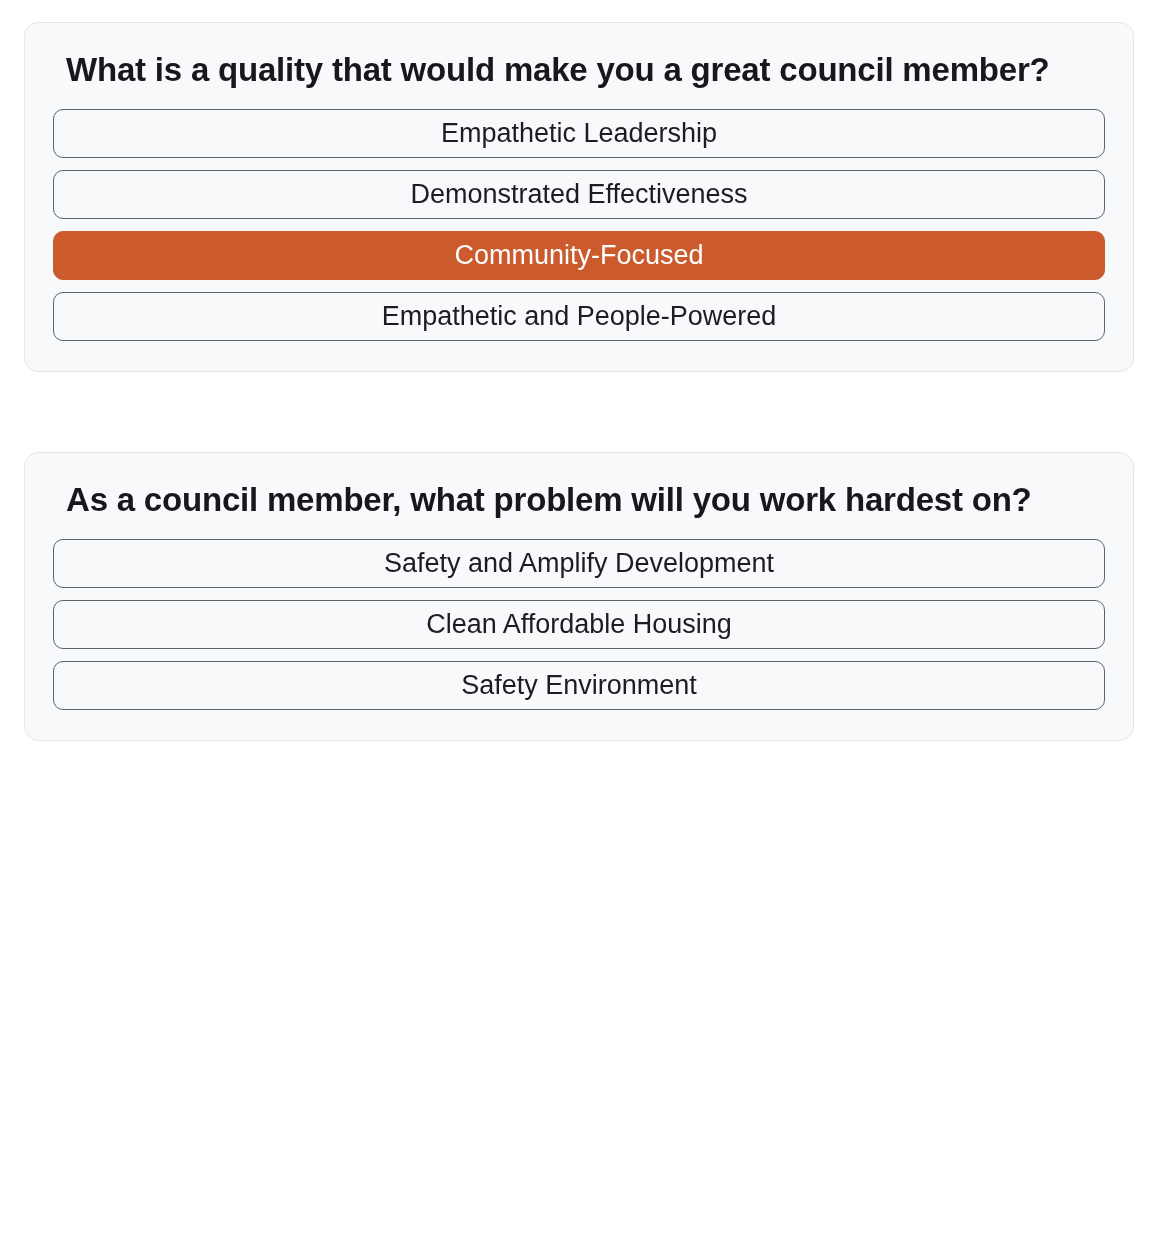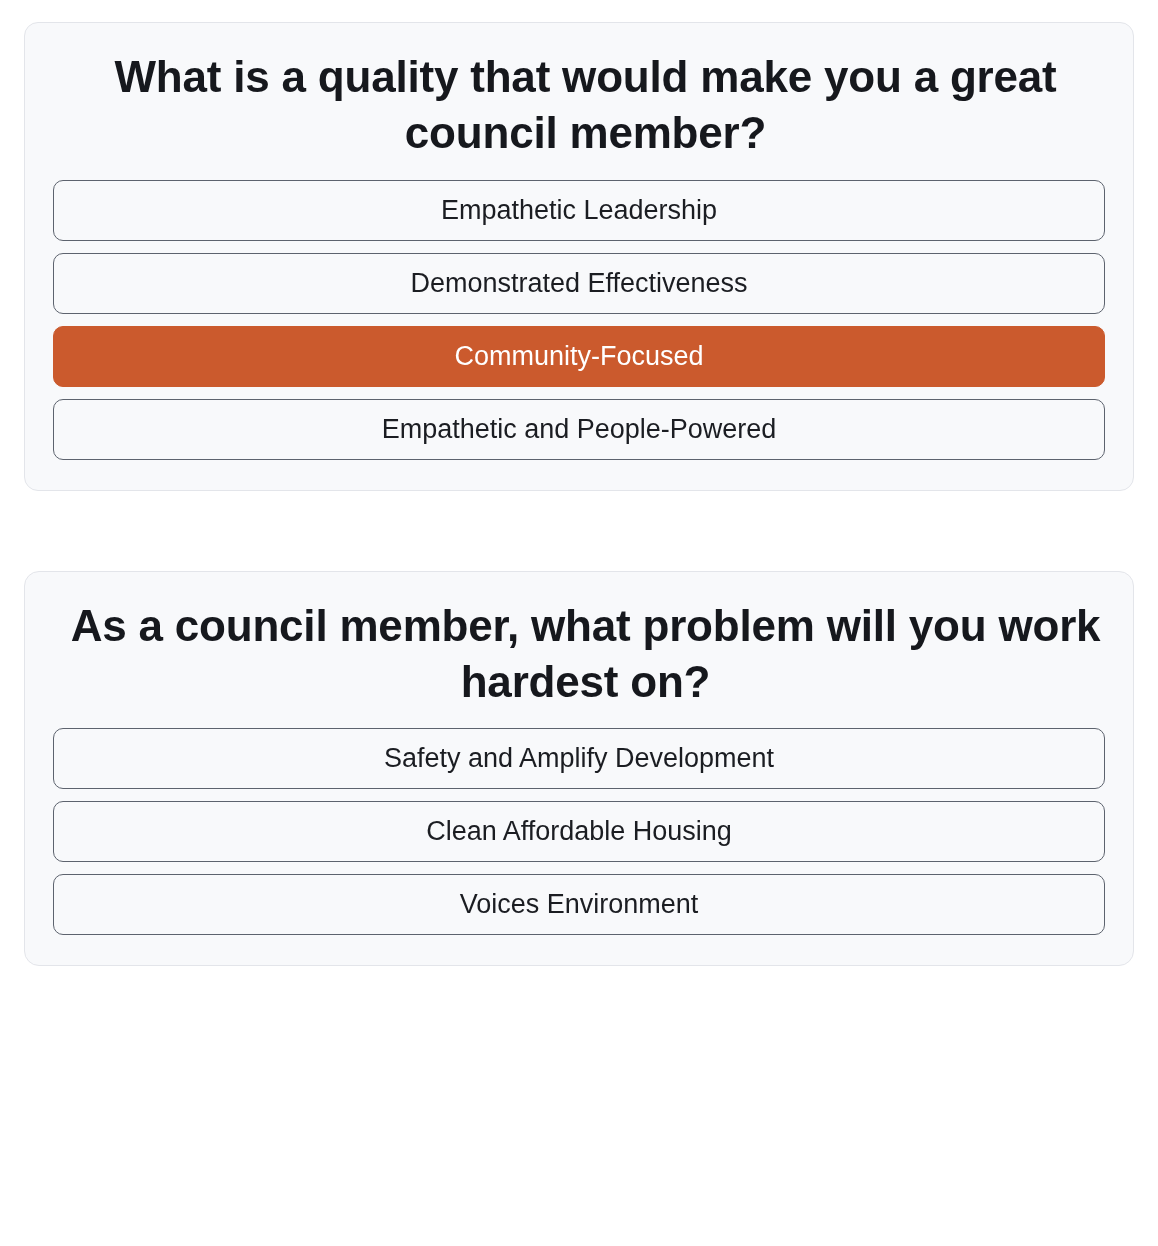--- a/index.html
+++ b/index.html
@@ -23,42 +23,41 @@
     border-radius: 14px;
     padding: 26px 28px 30px 28px;
     box-sizing: border-box;
     margin-bottom: 80px;
   }
   .quiz-card:last-child {
     margin-bottom: 0;
     border-radius: 15px;
   }
   .question {
-    font-size: 44px;
+    font-size: 33px;
     font-weight: bold;
     line-height: 1.28;
     color: #16181d;
     margin: 0 0 18px 13px;
     letter-spacing: -0.2px;
-    text-align: center;
   }
   .options {
     display: flex;
     flex-direction: column;
     gap: 12px;
   }
   .option {
     border: 1px solid #5d636e;
     border-radius: 10px;
     background: #f8f9fb;
     color: #1b1d22;
     font-size: 27px;
     line-height: 1;
     text-align: center;
-    padding: 16px 10px;
+    padding: 10px 10px;
     box-sizing: border-box;
     cursor: pointer;
     user-select: none;
   }
   .option.selected {
     background: #cb5a2d;
     border-color: #cb5a2d;
     color: #ffffff;
   }
 </style>
@@ -75,17 +74,17 @@
       <div class="option selected">Community-Focused</div>
       <div class="option">Empathetic and People-Powered</div>
     </div>
   </div>
 
   <div class="quiz-card">
     <h2 class="question">As a council member, what problem will you work hardest on?</h2>
     <div class="options">
       <div class="option">Safety and Amplify Development</div>
       <div class="option">Clean Affordable Housing</div>
-      <div class="option">Voices Environment</div>
+      <div class="option">Safety Environment</div>
     </div>
   </div>
 
 </div>
 
 </body></html>

